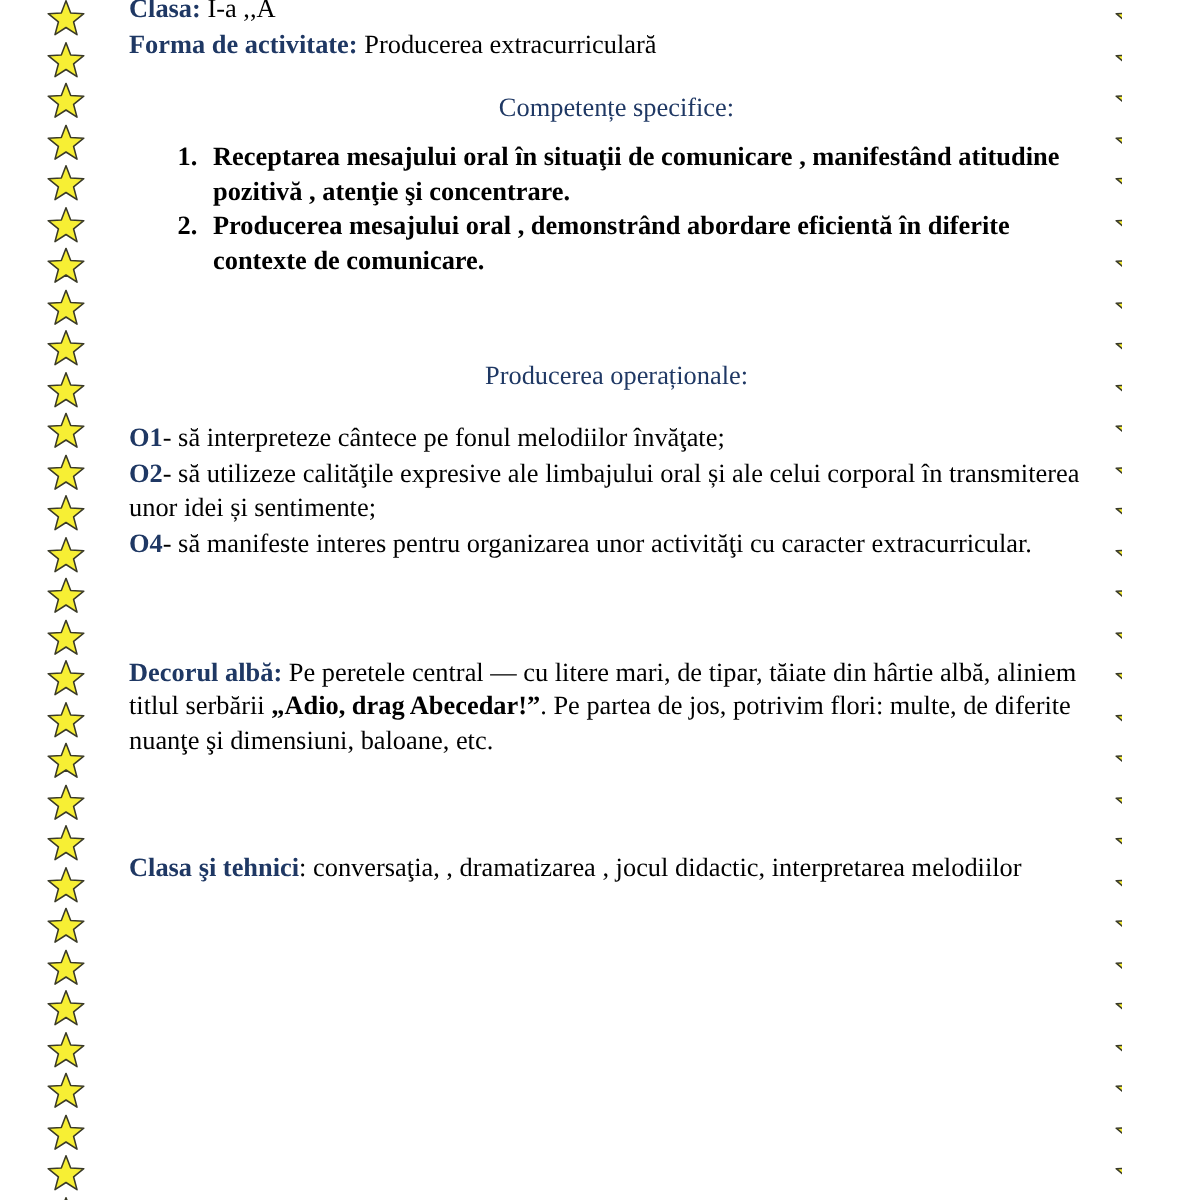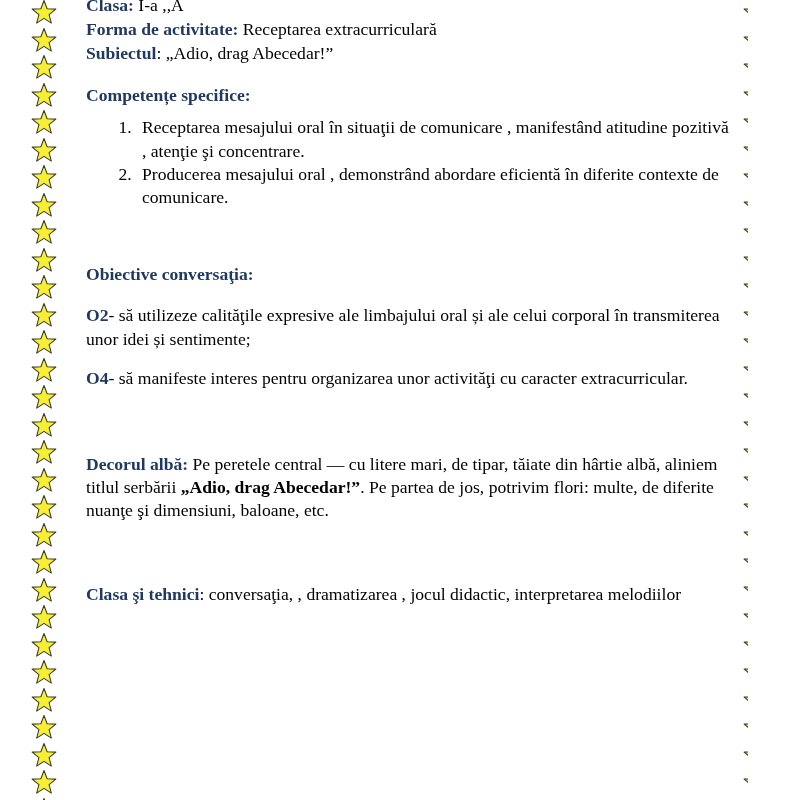--- a/index.html
+++ b/index.html
@@ -57,44 +57,45 @@
   }
   .hd          { color: #1F3864; font-weight: bold; }
 
   .line {
     margin: 0 0 1px 0;
     white-space: nowrap;
   }
 
   .section-title {
     color: #1F3864;
-    font-weight: bold;
+    font-weight: normal;
     margin: 0;
+    text-align: center;
   }
 
   .spacer-sm { height: 10px; }
   .spacer-md { height: 18px; }
   .spacer-xl { height: 44px; }
 
   ol.comp {
     margin: 0;
     padding-left: 50px;
-    font-weight: normal;
+    font-weight: bold;
     line-height: 1.32;
   }
   ol.comp li {
     margin: 0 0 0 0;
     padding-left: 6px;
   }
 
   .obj {
     margin: 0;
     line-height: 1.34;
   }
-  .obj + .obj { margin-top: 16px; }
+  .obj + .obj { }
 
   .olabel {
     color: #1F3864;
     font-weight: bold;
   }
 
   .bi {
     font-weight: bold;
   }
 
@@ -291,45 +292,45 @@
       </svg>
     </div>
 
   <div class="doc">
 
     <div class="line">
       <span class="hd">Clasa:</span><span> I-a ,,A</span>
     </div>
 
     <div class="line">
-      <span class="hd">Forma de activitate:</span><span> Receptarea extracurriculară</span>
-    </div>
-
-    <div class="line">
-      <span class="hd">Subiectul</span><span>: „Adio, drag Abecedar!”</span>
-    </div>
+      <span class="hd">Forma de activitate:</span><span> Producerea extracurriculară</span>
+    </div>
+
 
     <div class="spacer-md"></div>
 
     <div class="section-title">Competențe specifice:</div>
 
     <div class="spacer-sm"></div>
 
     <ol class="comp">
       <li>Receptarea mesajului oral în situaţii de comunicare , manifestând atitudine pozitivă , atenţie şi concentrare.</li>
       <li>Producerea mesajului oral , demonstrând abordare eficientă în diferite contexte de comunicare.</li>
     </ol>
 
     <div class="spacer-xl"></div>
     <div class="spacer-sm"></div>
 
-    <div class="section-title">Obiective conversaţia:</div>
+    <div class="section-title">Producerea operaționale:</div>
 
     <div class="spacer-md"></div>
 
+    <p class="obj">
+      <span class="olabel">O1</span><span>- să interpreteze cântece pe fonul melodiilor învăţate;</span>
+    </p>
 
     <p class="obj">
       <span class="olabel">O2</span><span>- să utilizeze calităţile expresive ale limbajului oral și ale celui corporal în transmiterea unor idei și sentimente;</span>
     </p>
 
 
     <p class="obj">
       <span class="olabel">O4</span><span>- să manifeste interes pentru organizarea unor activităţi cu caracter extracurricular.</span>
     </p>
 

